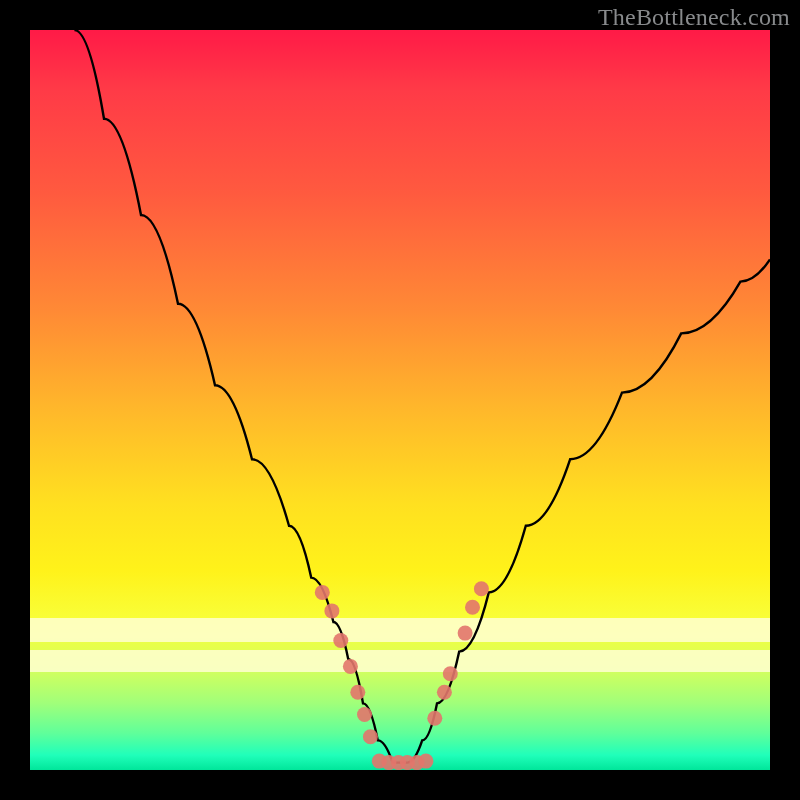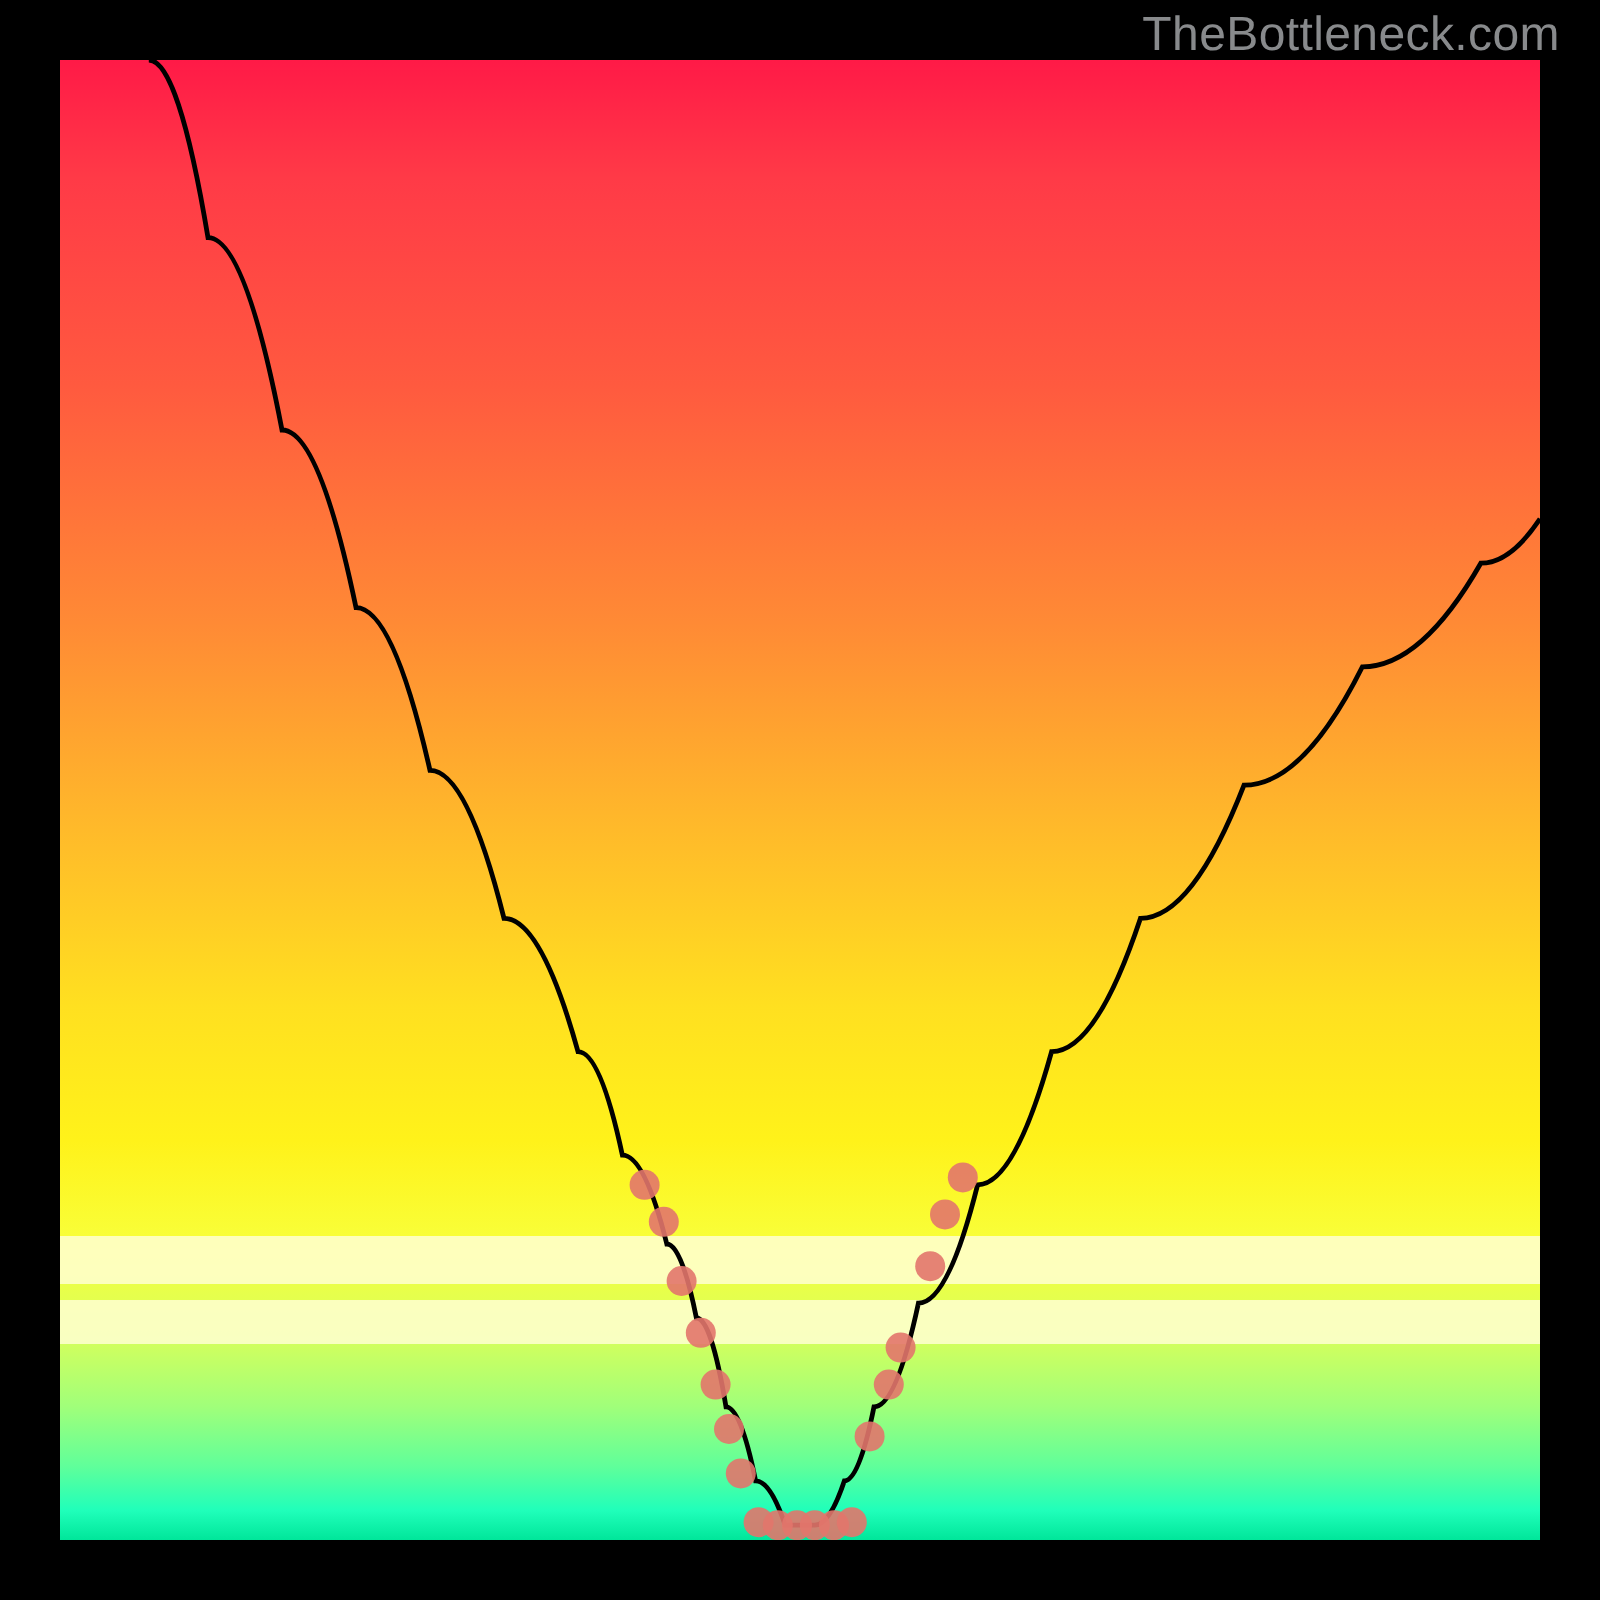--- a/index.html
+++ b/index.html
@@ -51,26 +51,27 @@
   .band.b1 { bottom: 128px; height: 24px; }
   .band.b2 { bottom: 98px;  height: 22px; }
   .svg-layer {
     position: absolute;
     left: 0; top: 0;
     width: 740px; height: 740px;
   }
   .watermark {
     position: absolute;
     top: 4px;
-    right: 20px;
+    right: 10px;
     color: #888a8c;
     font-size: 24px;
     letter-spacing: 0.2px;
     font-weight: 400;
     user-select: none;
+    font-family: Liberation Serif, serif;
   }
 </style>
 </head>
 <body>
 
 <div class="frame">
 
   <div class="plot-area">
     <div class="band b1"></div>
     <div class="band b2"></div>

